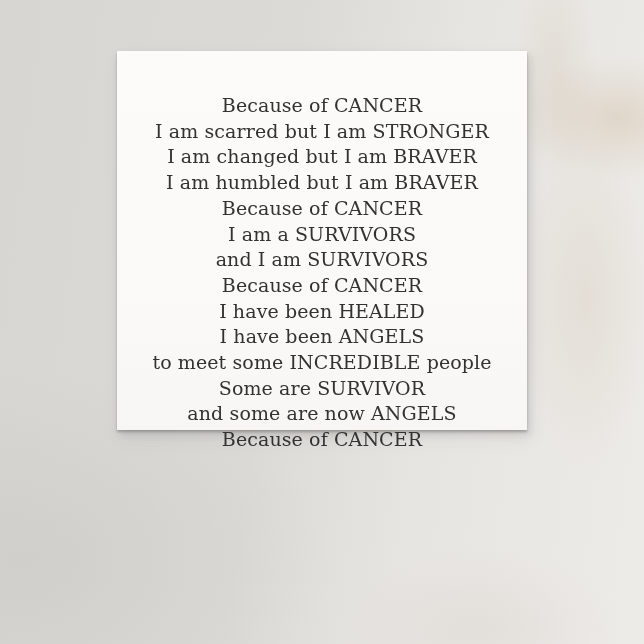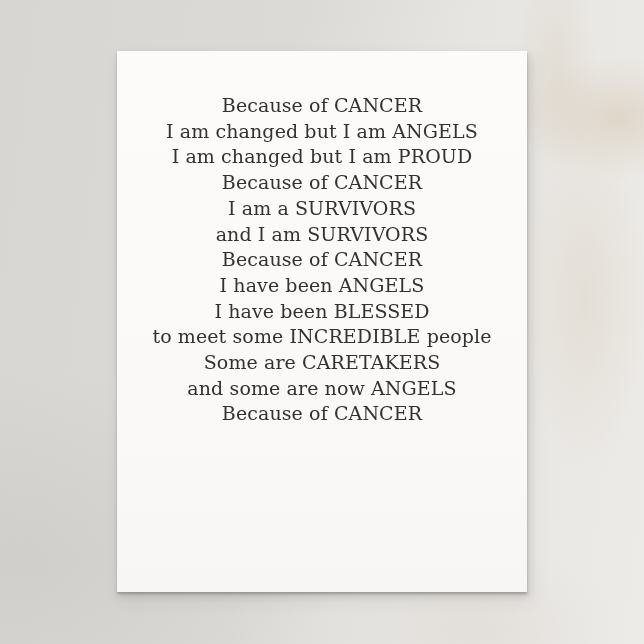--- a/index.html
+++ b/index.html
@@ -18,21 +18,21 @@
       radial-gradient(60px 160px at 555px 70px, rgba(205,190,165,0.25), rgba(205,190,165,0) 70%),
       radial-gradient(420px 260px at 30px 560px, rgba(178,176,173,0.22), rgba(178,176,173,0) 72%),
       radial-gradient(200px 120px at 480px 630px, rgba(200,192,180,0.20), rgba(200,192,180,0) 70%),
       linear-gradient(97deg, #d8d6d3 0%, #dcdad7 42%, #e7e5e2 66%, #edebe8 100%);
   }
   .card {
     position: absolute;
     left: 117px;
     top: 51px;
     width: 410px;
-    height: 541px;
+    height: 379px;
     background: linear-gradient(180deg, #fcfbfa 0%, #faf9f8 70%, #f7f6f5 100%);
     box-shadow:
       0 2px 2px rgba(110,108,105,0.45),
       2px 4px 7px rgba(90,88,85,0.18),
       4px 8px 16px rgba(90,88,85,0.10);
   }
   .poem {
     position: absolute;
     left: 0;
     right: 0;
@@ -50,27 +50,28 @@
     white-space: nowrap;
   }
 </style>
 </head>
 <body>
 
 <div class="scene">
   <div class="card">
     <div class="poem">
       <div class="line">Because of CANCER</div>
-      <div class="line">I am changed but I am ANGELS</div>
-      <div class="line">I am changed but I am PROUD</div>
+      <div class="line">I am scarred but I am STRONGER</div>
+      <div class="line">I am changed but I am BRAVER</div>
+      <div class="line">I am humbled but I am BRAVER</div>
       <div class="line">Because of CANCER</div>
       <div class="line">I am a SURVIVORS</div>
       <div class="line">and I am SURVIVORS</div>
       <div class="line">Because of CANCER</div>
+      <div class="line">I have been HEALED</div>
       <div class="line">I have been ANGELS</div>
-      <div class="line">I have been BLESSED</div>
       <div class="line">to meet some INCREDIBLE people</div>
-      <div class="line">Some are CARETAKERS</div>
+      <div class="line">Some are SURVIVOR</div>
       <div class="line">and some are now ANGELS</div>
       <div class="line">Because of CANCER</div>
     </div>
   </div>
 </div>
 
 </body></html>

